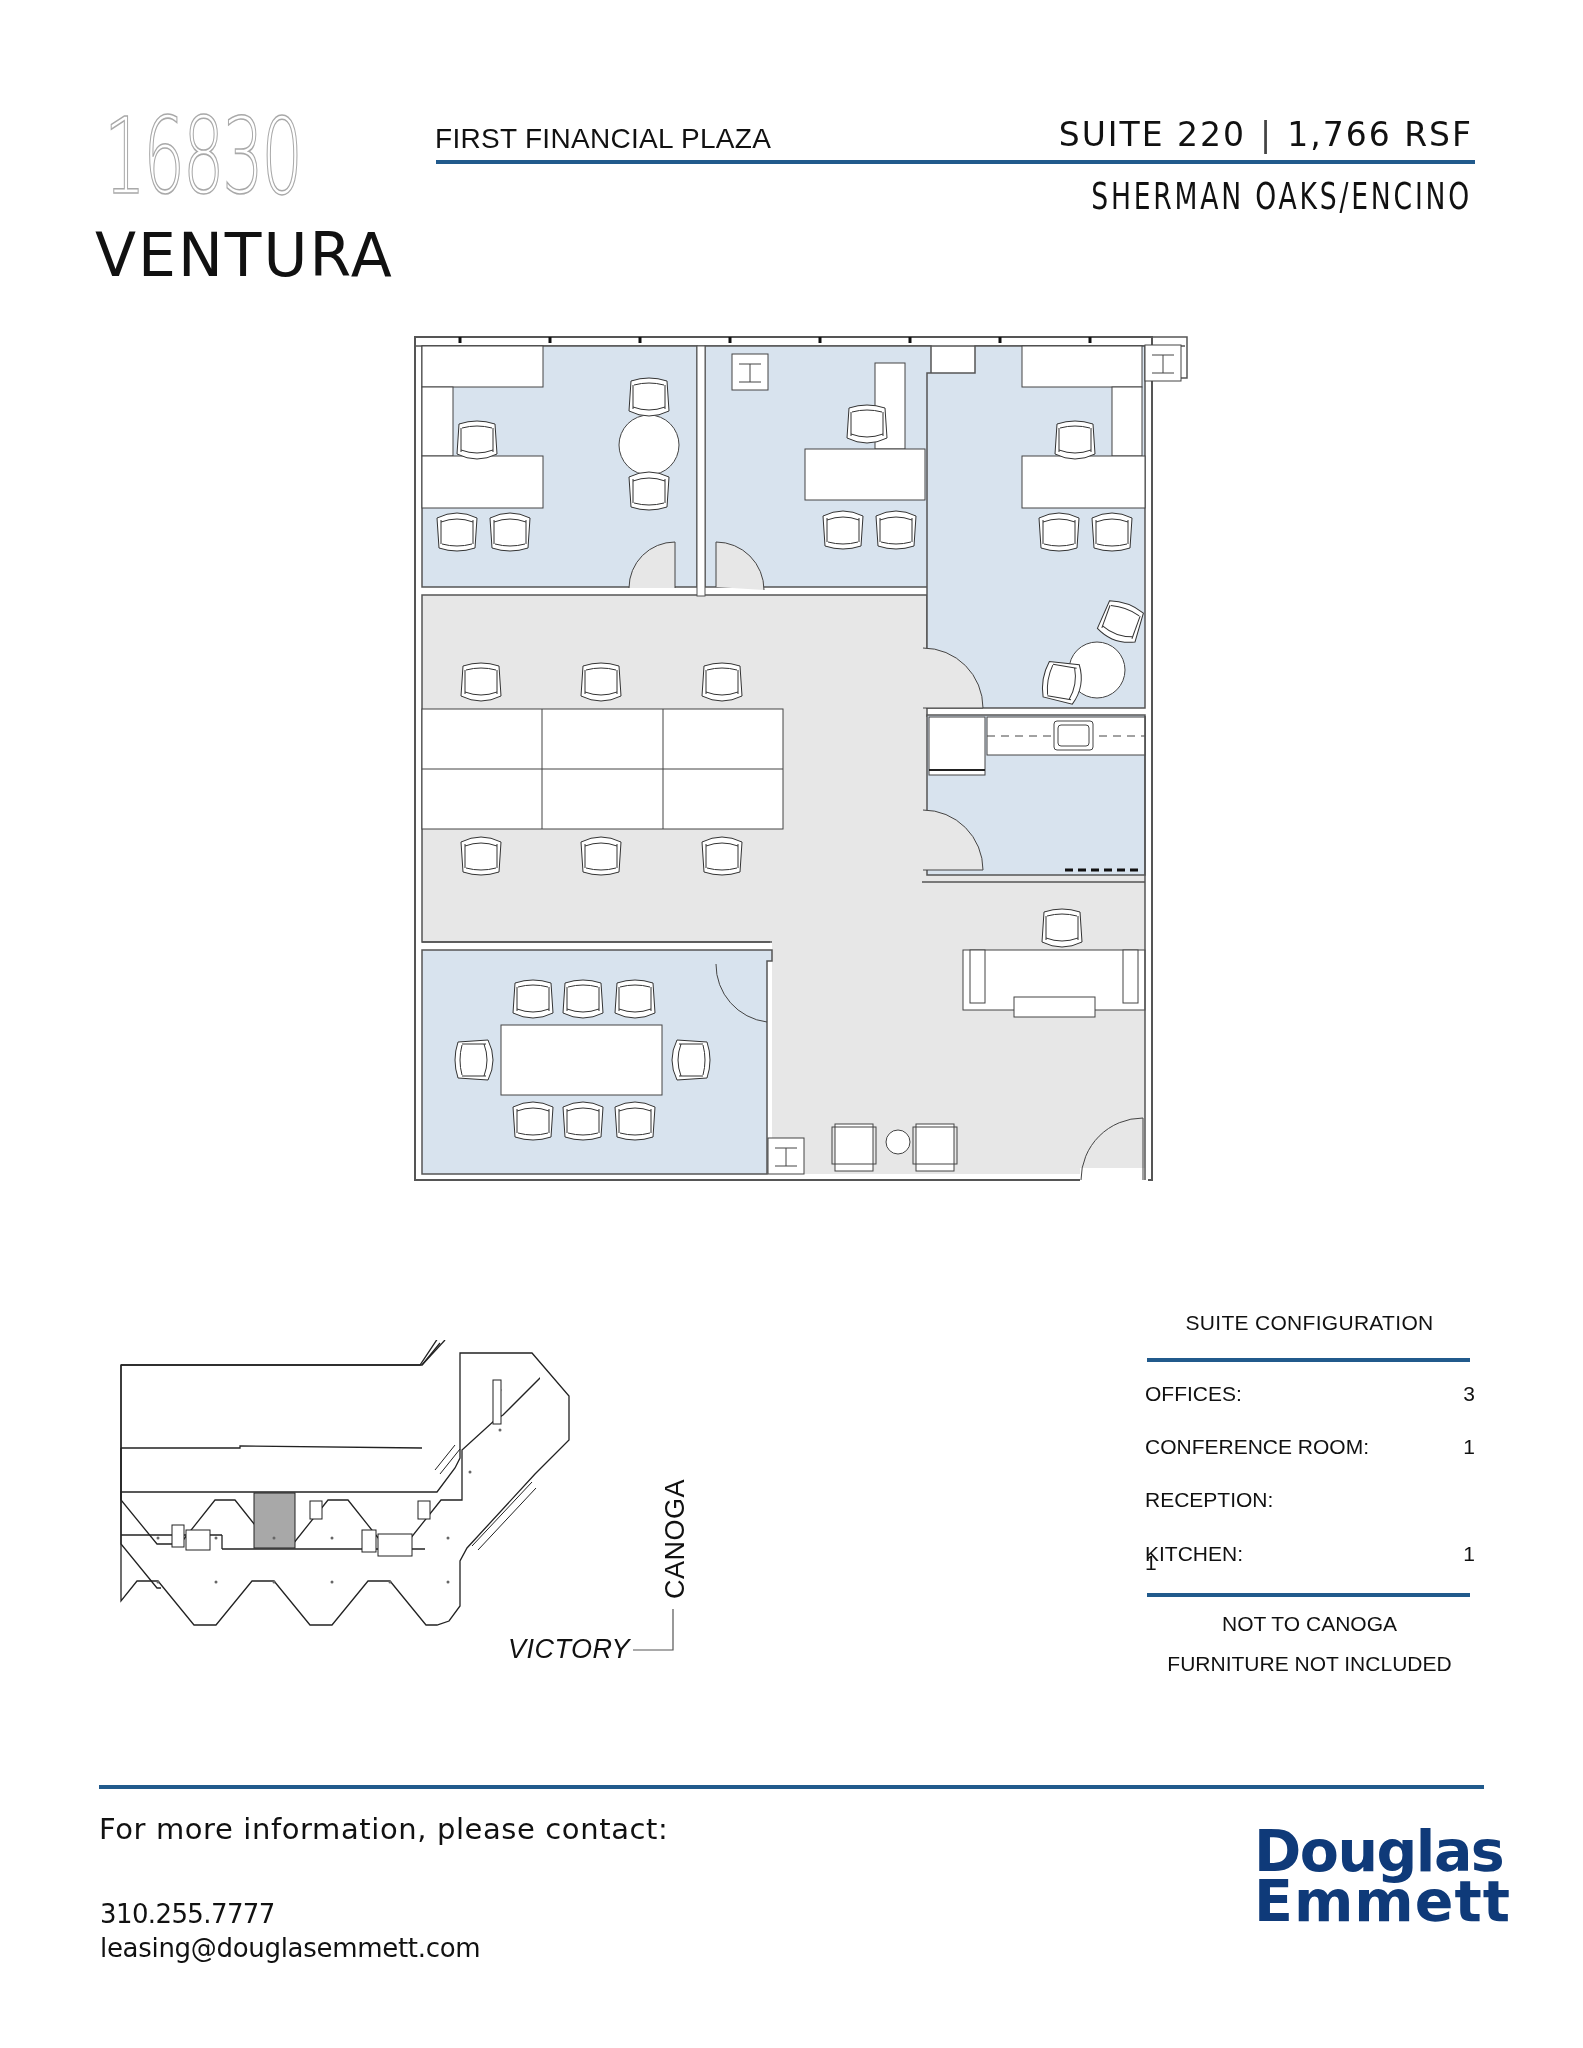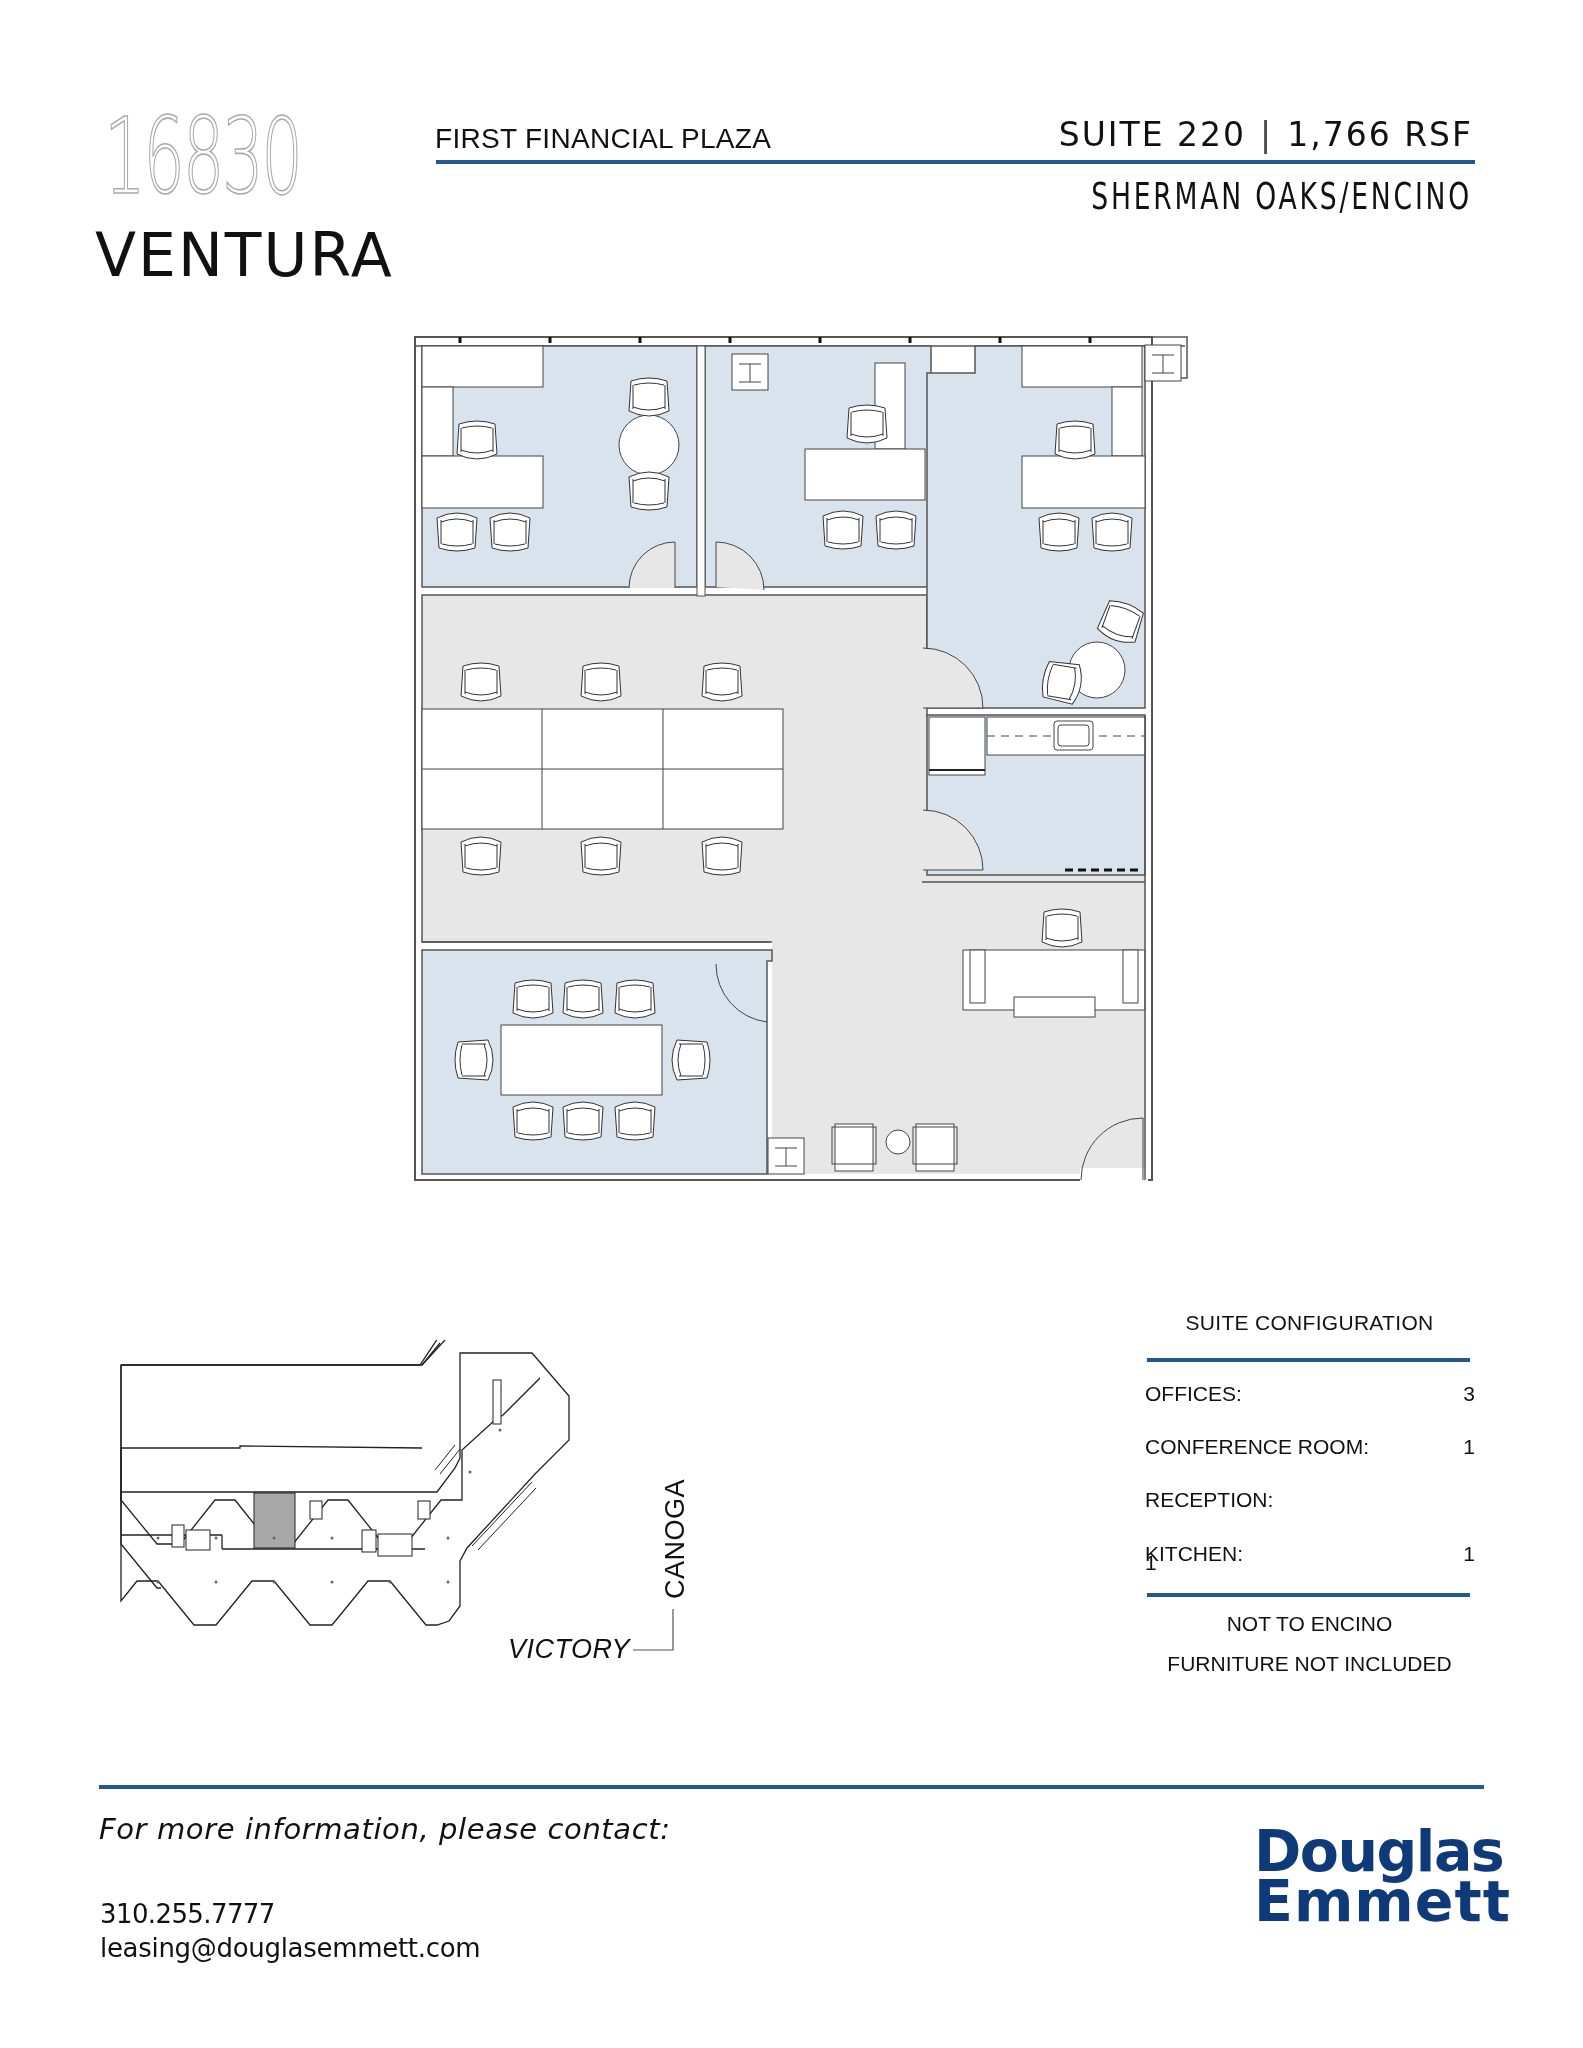--- a/index.html
+++ b/index.html
@@ -15,21 +15,21 @@
   .floorplan { left:405px; top:330px; }
   .keyplan { left:100px; top:1340px; }
   .road-label { font-size:27px; color:#111; letter-spacing:0.5px; white-space:nowrap; }
   .canoga { left:640px; top:1524px; transform:rotate(-90deg); transform-origin:center center; width:120px; text-align:center; line-height:30px; margin-left:-25px; }
   .victory { left:508px; top:1634px; line-height:30px;font-style:italic; }
   .config-title { left:1147px; top:1310px; width:325px; text-align:center; font-size:21px; line-height:26px; color:#111; letter-spacing:0.3px; }
   .config-line { left:1147px; width:323px; height:4px; background:#215a8c; }
   .config-row { left:1145px; width:330px; display:flex; justify-content:space-between; font-size:21px; line-height:26px; color:#111;gap:37px; }
   .config-note { left:1147px; width:325px; text-align:center; font-size:21px; line-height:26px; color:#111; }
   .footer-line { left:99px; top:1785px; width:1385px; height:4px; background:#215a8c; }
-  .contact-head { left:99px; top:1811px; font-family:"DejaVu Sans", sans-serif; font-size:29px; line-height:36px; color:#111; letter-spacing:0.6px;font-style:italic; }
+  .contact-head { left:99px; top:1811px; font-family:"DejaVu Sans", sans-serif; font-size:29px; line-height:36px; color:#111; letter-spacing:0.6px; }
   .phone { left:100px; top:1898px; font-family:"DejaVu Sans", sans-serif; font-size:26px; line-height:32px; color:#111; letter-spacing:-0.6px; }
   .email { left:100px; top:1932px; font-family:"DejaVu Sans", sans-serif; font-size:26px; line-height:32px; color:#111; letter-spacing:-0.3px; }
   .logo { left:1254px; top:1826px; font-family:"DejaVu Sans", sans-serif; font-weight:bold; font-size:57px; line-height:50px; color:#0f3a79; letter-spacing:-1.5px; }
   .logo span { display:block; }
 </style>
 </head>
 <body>
 
 <div class="abs addr-num">16830</div>
 <div class="abs addr-street">VENTURA</div>
@@ -241,21 +241,21 @@
 </div>
 <div class="abs config-row" style="top:1487px;flex-direction:column;">
   <span>RECEPTION:</span>
   <span>1</span>
 </div>
 <div class="abs config-row" style="top:1541px;">
   <span>KITCHEN:</span>
   <span>1</span>
 </div>
 <div class="abs config-line" style="top:1593px;"></div>
-<div class="abs config-note" style="top:1611px;">NOT TO ENCINO</div>
+<div class="abs config-note" style="top:1611px;">NOT TO CANOGA</div>
 <div class="abs config-note" style="top:1651px;">FURNITURE NOT INCLUDED</div>
 
 <div class="abs footer-line"></div>
 <div class="abs contact-head">For more information, please contact:</div>
 <div class="abs phone">310.255.7777</div>
 <div class="abs email">leasing@douglasemmett.com</div>
 <div class="abs logo">
   <span>Douglas</span>
   <span style="letter-spacing:1px;">Emmett</span>
 </div>

